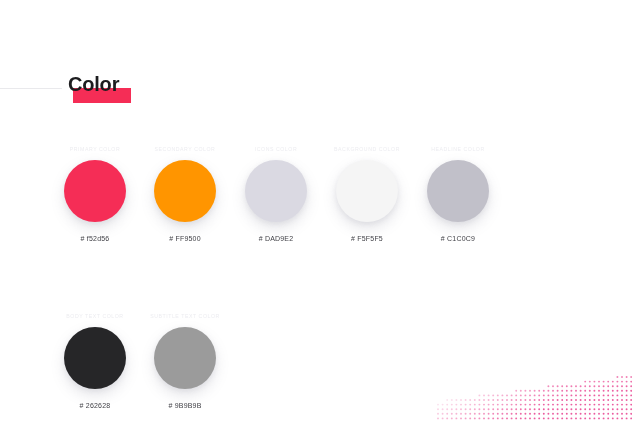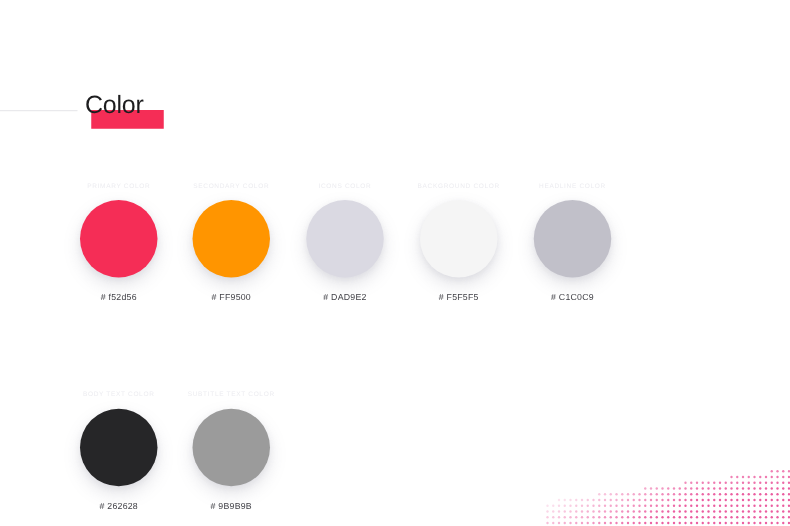--- a/index.html
+++ b/index.html
@@ -46,21 +46,21 @@
     top: 16px;
     width: 58px;
     height: 15px;
     background: #f52d56;
   }
   .heading-text {
     position: relative;
     display: block;
     font-size: 20px;
     line-height: 24px;
-    font-weight: normal;
+    font-weight: bold;
     color: #1d1d1f;
     letter-spacing: -0.2px;
     white-space: nowrap;
   }
 
   
   .row {
     position: absolute;
     left: 0;
     width: 632px;

